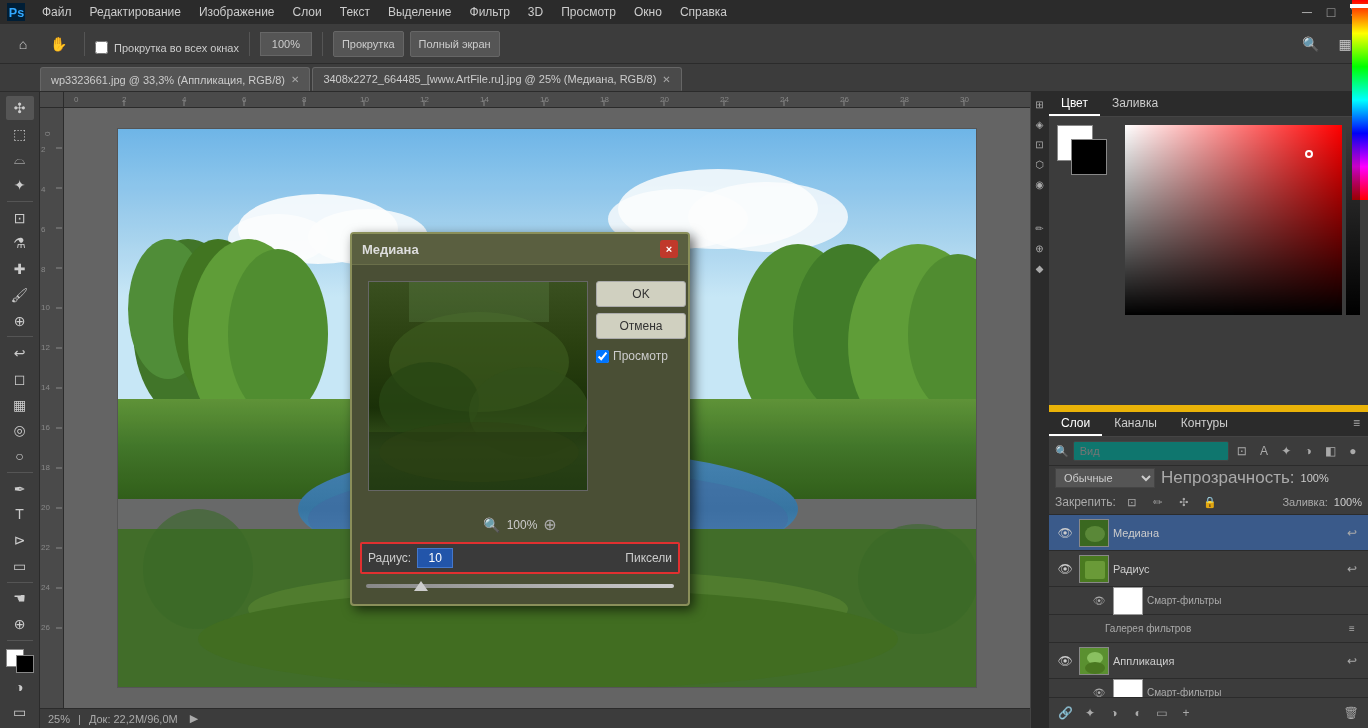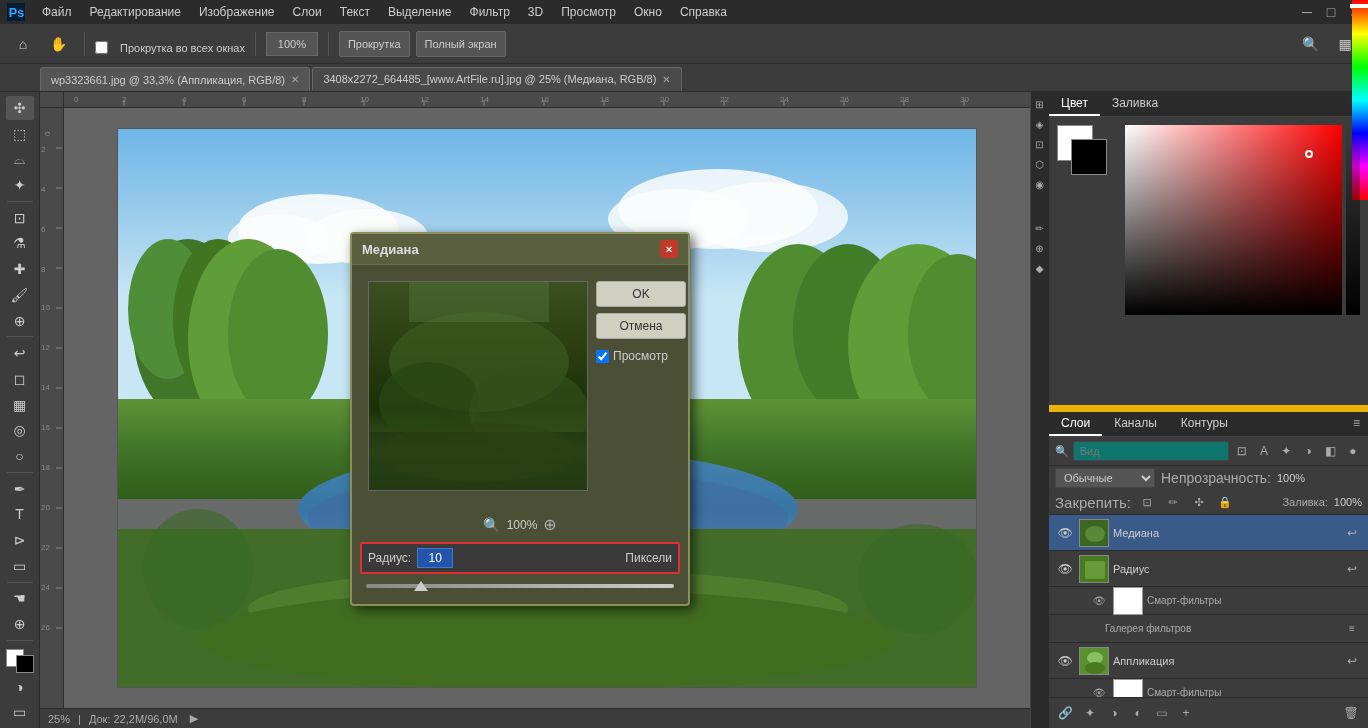--- a/index.html
+++ b/index.html
@@ -10,21 +10,21 @@
     .menu-bar .app-icon { width: 24px; height: 24px; display: flex; align-items: center; justify-content: center; margin-right: 4px; }
     .menu-bar .app-icon svg { width: 18px; height: 18px; }
     .menu-item { padding: 2px 8px; font-size: 12px; color: #ccc; cursor: pointer; white-space: nowrap; }
 
     
     .toolbar { height: 40px; background: #3c3c3c; border-bottom: 1px solid #2b2b2b; display: flex; align-items: center; padding: 0 8px; gap: 6px; }
     .tool-btn { height: 26px; padding: 0 8px; background: #555; border: 1px solid #666; color: #ccc; font-size: 11px; cursor: pointer; border-radius: 2px; white-space: nowrap; display: flex; align-items: center; }
     .tool-icon-btn { width: 30px; height: 30px; background: transparent; border: 1px solid transparent; color: #ccc; font-size: 14px; cursor: pointer; display: flex; align-items: center; justify-content: center; border-radius: 2px; }
     .zoom-display { height: 24px; width: 52px; background: #555; border: 1px solid #666; color: #ccc; font-size: 11px; text-align: center; padding: 0 4px; }
     .toolbar-sep { width: 1px; height: 24px; background: #555; margin: 0 4px; }
-    .checkbox-label { display: flex; align-items: center; gap: 12px; font-size: 11px; color: #ccc; cursor: pointer; margin-top: 8px; }
+    .checkbox-label { display: flex; align-items: center; gap: 6px; font-size: 11px; color: #ccc; cursor: pointer; margin-top: 8px; }
 
     
     .tabs-row { height: 28px; background: #3c3c3c; display: flex; align-items: flex-end; padding-left: 40px; border-bottom: 1px solid #2b2b2b; }
     .tab { height: 24px; padding: 0 10px; background: #555; border: 1px solid #666; border-bottom: none; color: #ccc; font-size: 11px; display: flex; align-items: center; gap: 6px; cursor: pointer; margin-right: 2px; border-radius: 3px 3px 0 0; }
     .tab.active { background: #4a4a4a; border-bottom: 1px solid #4a4a4a; }
     .tab-close { font-size: 10px; opacity: 0.7; cursor: pointer; }
 
     
     .main-layout { display: flex; height: calc(728px - 24px - 40px - 28px); }
 
@@ -60,21 +60,21 @@
     .layers-panel { flex: 1; display: flex; flex-direction: column; overflow: hidden; }
     .layers-tabs { display: flex; background: #2b2b2b; border-bottom: 1px solid #444; }
     .layers-tab { padding: 4px 12px; font-size: 12px; cursor: pointer; color: #ccc; border-bottom: 2px solid transparent; }
     .layers-tab.active { color: #fff; border-bottom: 2px solid #fff; }
     .layers-tab-more { margin-left: auto; padding: 4px 8px; color: #aaa; cursor: pointer; }
     .layers-controls { display: flex; align-items: center; padding: 4px 6px; gap: 4px; background: #3c3c3c; border-bottom: 1px solid #2b2b2b; }
     .layers-search { flex: 1; height: 20px; background: #0f766e; border: 1px solid #444; color: #ccc; font-size: 11px; padding: 0 6px; border-radius: 2px; }
     .layers-icon-btn { width: 20px; height: 20px; display: flex; align-items: center; justify-content: center; cursor: pointer; color: #aaa; font-size: 12px; background: transparent; border: none; }
     .layers-mode-row { display: flex; align-items: center; padding: 2px 6px; gap: 6px; font-size: 11px; }
     .mode-select { height: 20px; background: #555; border: 1px solid #444; color: #ccc; font-size: 11px; padding: 0 4px; min-width: 100px; }
-    .opacity-label { font-size: 14px; color: #aaa; }
+    .opacity-label { font-size: 17px; color: #aaa; }
     .opacity-value { font-size: 11px; color: #ccc; }
     .layers-lock-row { display: flex; align-items: center; padding: 2px 6px; gap: 6px; font-size: 11px; border-bottom: 1px solid #2b2b2b; }
     .lock-icon-btn { width: 20px; height: 20px; display: flex; align-items: center; justify-content: center; cursor: pointer; color: #aaa; font-size: 11px; }
     .fill-label { margin-left: auto; font-size: 11px; color: #aaa; }
 
     
     .layers-list { flex: 1; overflow-y: auto; background: #3c3c3c; }
     .layer-item { display: flex; align-items: center; padding: 2px 6px; height: 36px; border-bottom: 1px solid #2b2b2b; gap: 4px; cursor: pointer; }
     .layer-item.active { background: #3a5a8a; }
     .layer-vis-btn { width: 20px; height: 20px; display: flex; align-items: center; justify-content: center; cursor: pointer; flex-shrink: 0; }
@@ -488,21 +488,21 @@
 
         <div class="layers-mode-row">
           <select class="mode-select">
             <option>Обычные</option>
           </select>
           <span class="opacity-label">Непрозрачность:</span>
           <span class="opacity-value">100%</span>
         </div>
 
         <div class="layers-lock-row">
-          <span style="font-size: 15px; color: #aaa;">Закрепить:</span>
+          <span style="font-size: 12px; color: #aaa;">Закрепить:</span>
           <div class="lock-icon-btn">⊡</div>
           <div class="lock-icon-btn">✏</div>
           <div class="lock-icon-btn">✣</div>
           <div class="lock-icon-btn">🔒</div>
           <span class="fill-label">Заливка:</span>
           <span style="font-size: 11px; color: #ccc;">100%</span>
         </div>
 
         <div class="layers-list">
 

